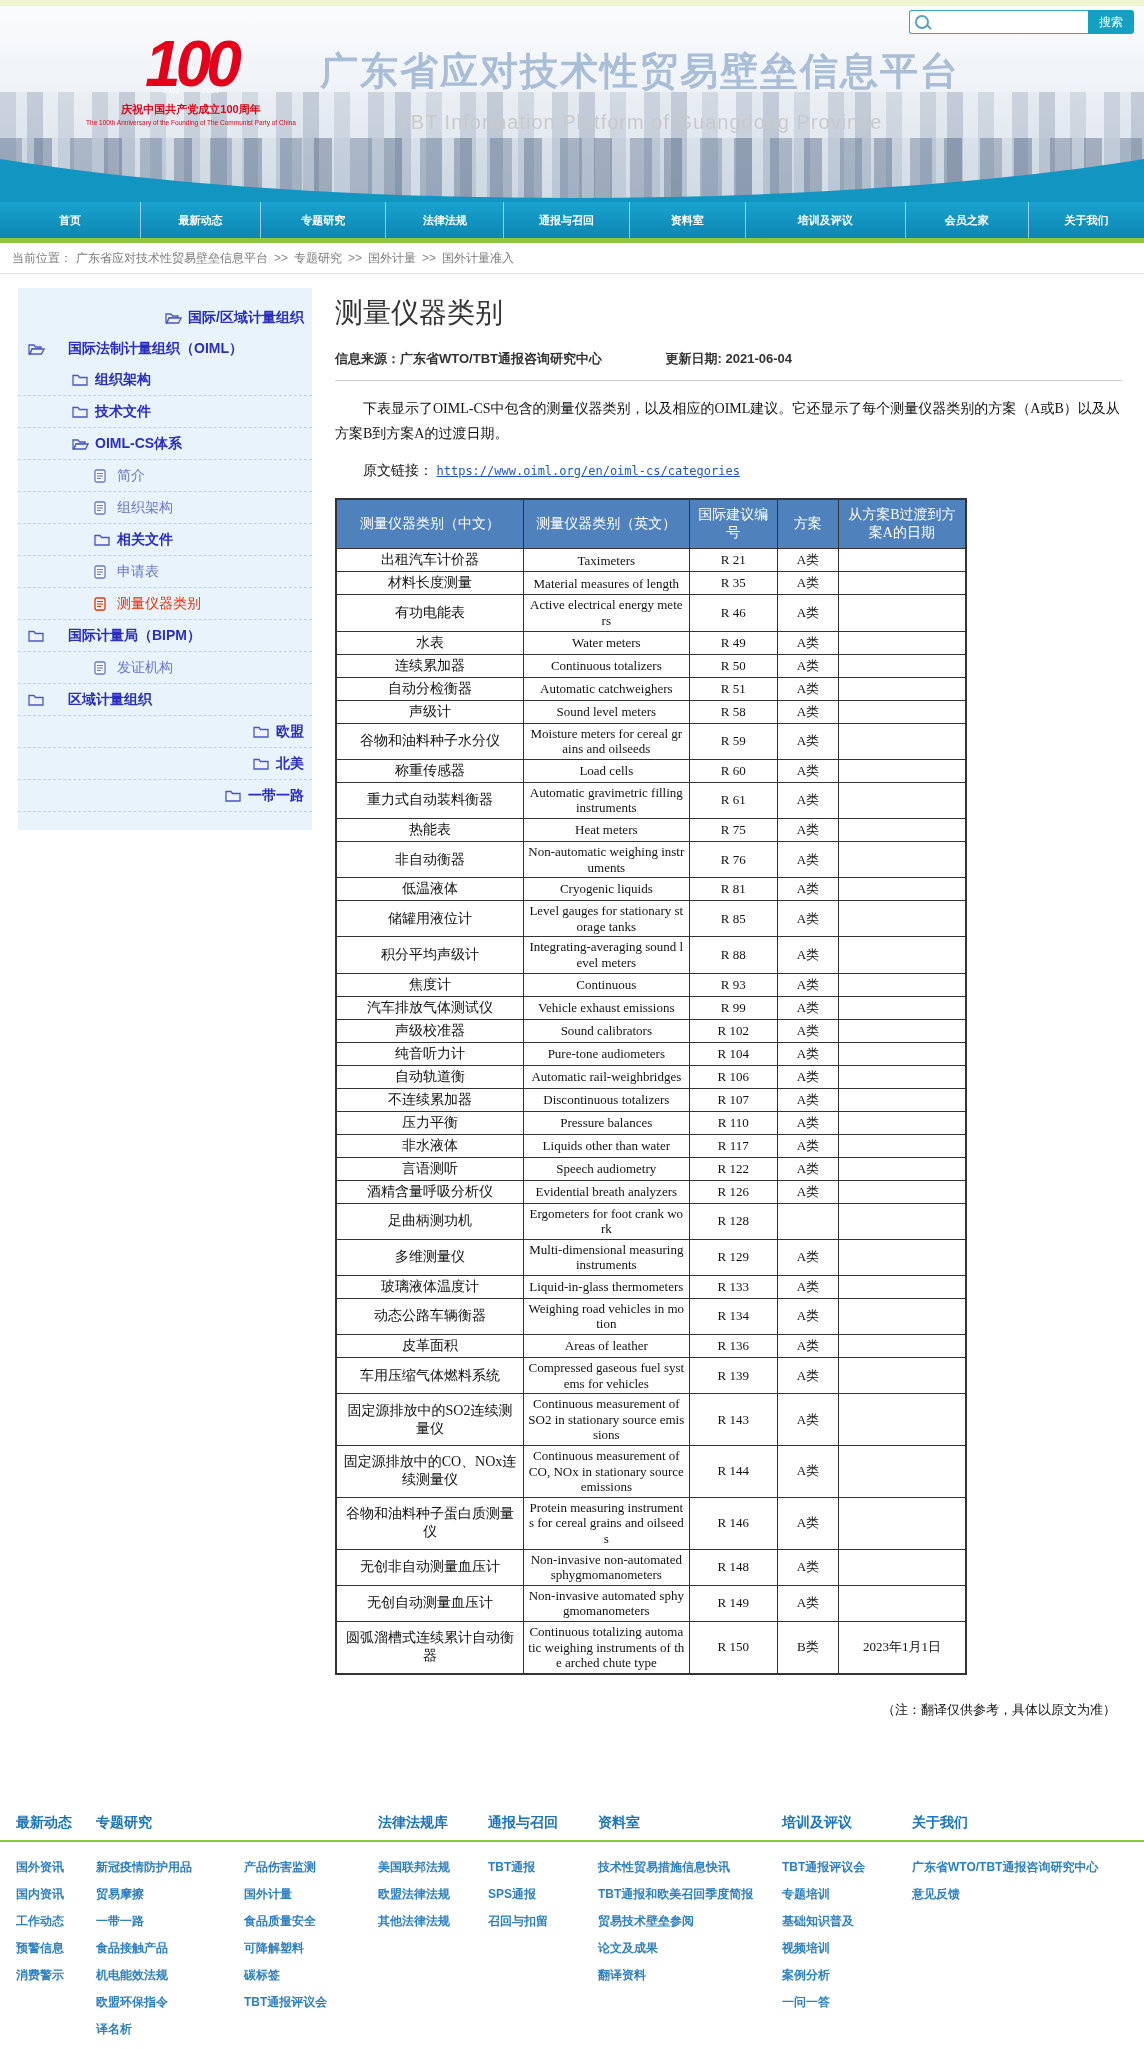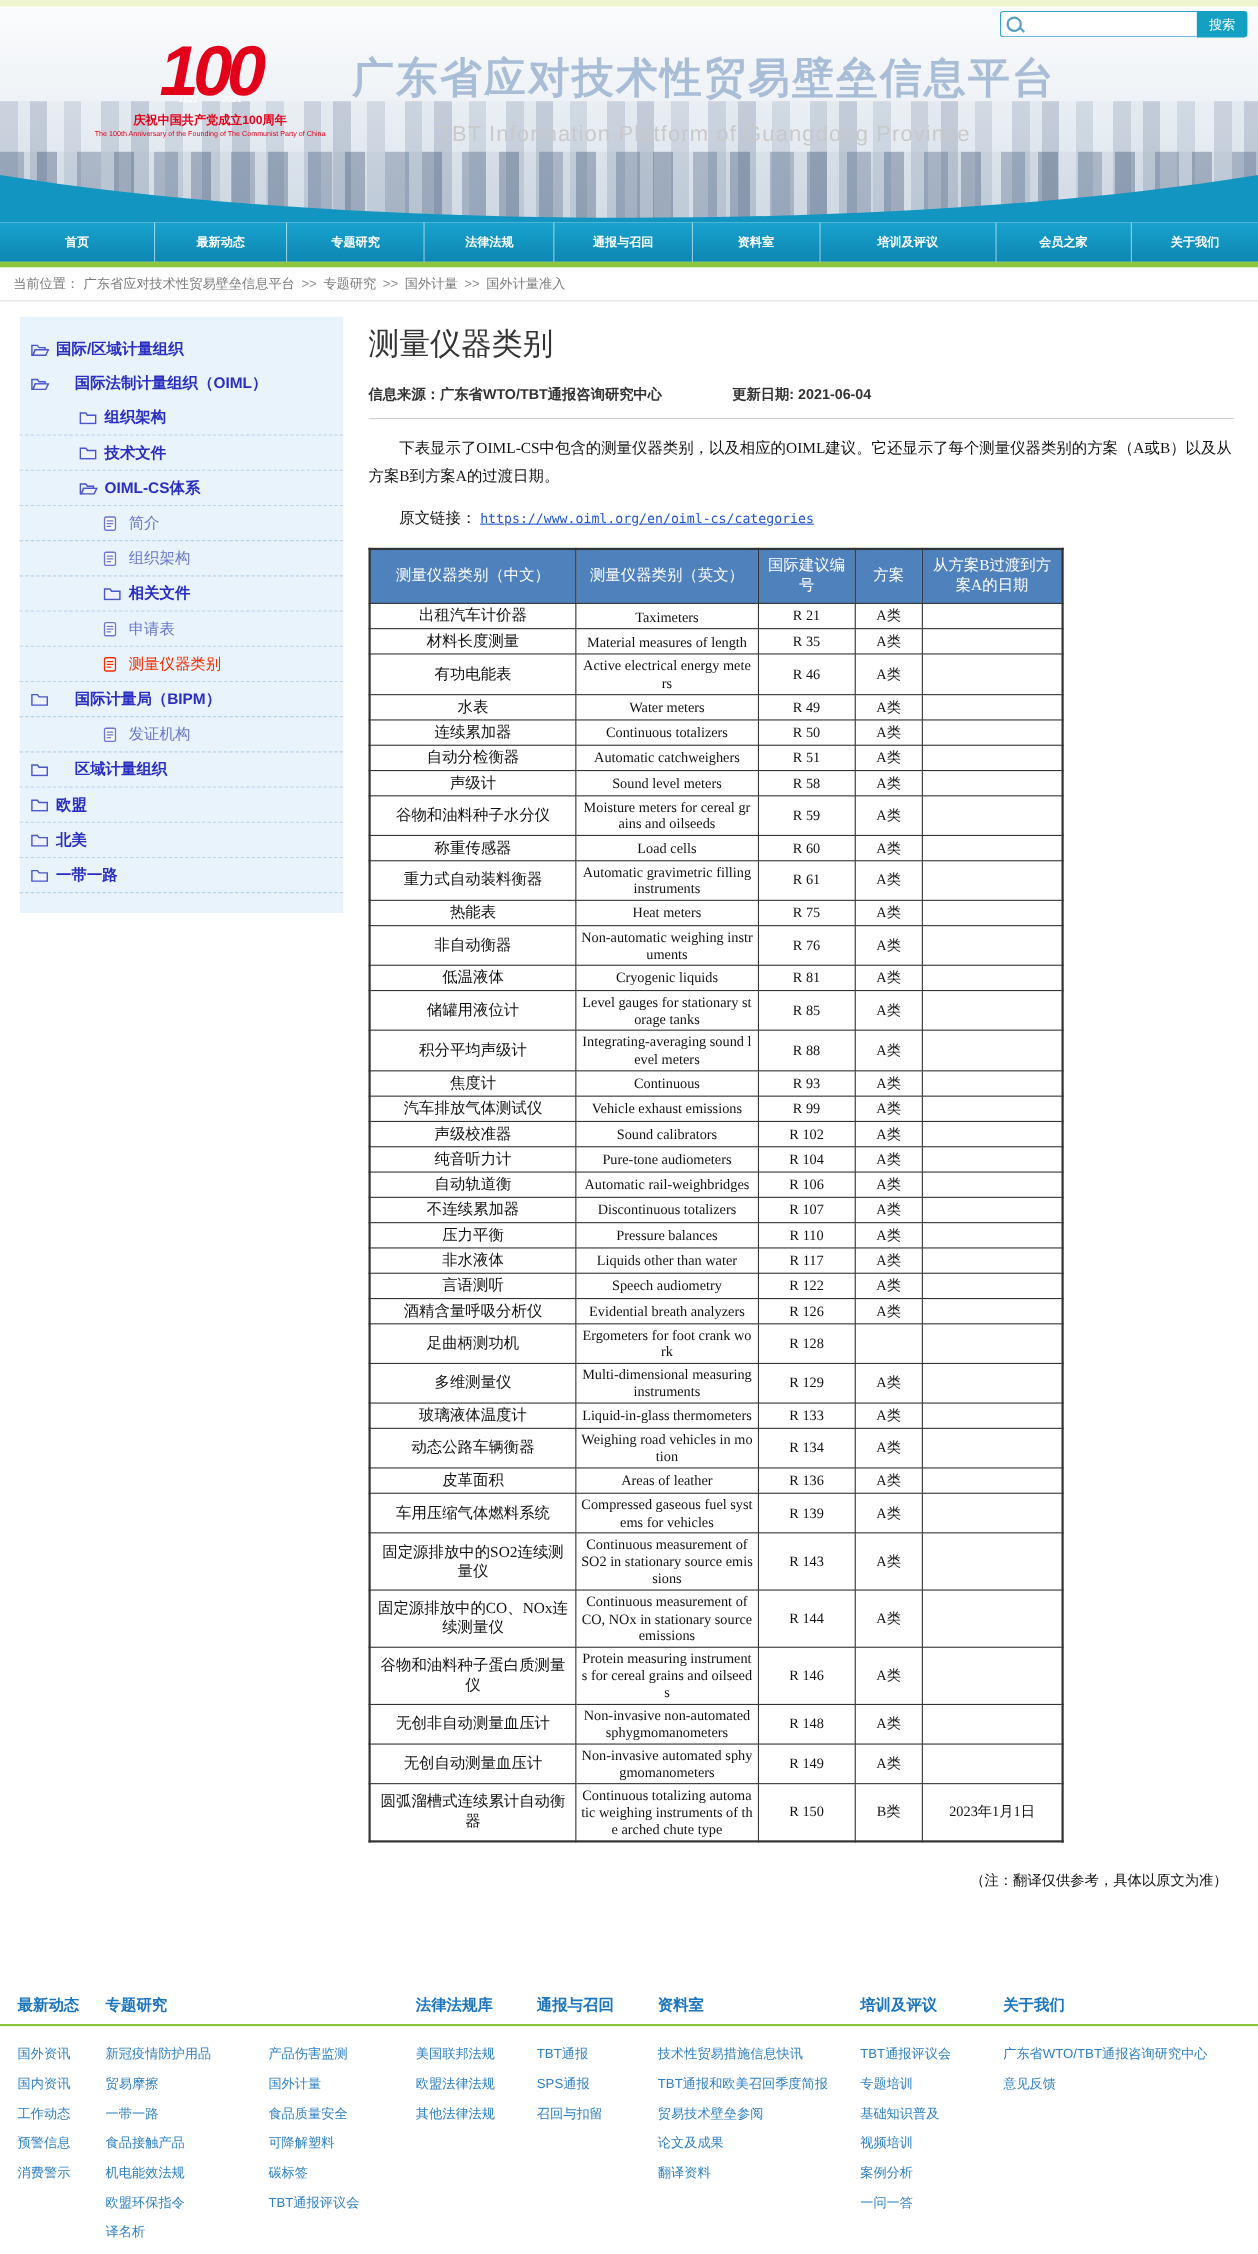--- a/index.html
+++ b/index.html
@@ -42,21 +42,21 @@
   
   .page-body{position:relative;min-height:1480px;}
   .sidebar{position:absolute;left:18px;top:14px;width:294px;background:#e9f3fb;padding:14px 0 18px 0;}
   .tree-row{display:flex;align-items:center;padding:7px 8px 6px 10px;cursor:pointer;}
   .tree-row.sep{border-bottom:1px dashed #b9d4ea;}
   .tree-row .tree-icon{flex:0 0 18px;height:14px;margin-right:5px;display:inline-flex;}
   .tree-label{font-size:14px;}
   .tree-row.folder .tree-label{color:#2a2ec0;font-weight:bold;}
   .tree-row.doc .tree-label{color:#6a77cc;}
   .tree-row.active .tree-label{color:#f32b00;}
-  .lvl0{padding-left:10px;}.lvl1{gap:17px;}.lvl2{padding-left:54px;}.lvl3{padding-left:76px;}
+  .lvl0{padding-left:10px;justify-content:flex-end;}.lvl1{gap:17px;}.lvl2{padding-left:54px;}.lvl3{padding-left:76px;}
   
   .main{margin-left:335px;width:787px;padding-top:10px;}
   .article-title{font-size:28px;color:#333;margin:10px 0 18px 0;font-weight:normal;}
   .meta-line{font-size:13px;font-weight:bold;color:#333;margin-bottom:12px;}
   .meta-line .meta-date{margin-left:60px;}
   .meta-rule{border:none;border-top:1px solid #cfcfcf;margin:0 0 16px 0;}
   .article-para{font-family:"Liberation Serif",serif;font-size:14px;line-height:1.75;text-indent:2em;margin:0 0 16px 0;color:#111;}
   .orig-link-line{font-family:"Liberation Serif",serif;font-size:14px;margin:14px 0 18px 2em;color:#111;}
   .orig-link{font-family:"DejaVu Sans Mono",monospace;font-size:12px;color:#2255cc;text-decoration:underline;cursor:pointer;}
   
@@ -70,21 +70,21 @@
   td.c-code{width:100px;font-size:13px;}
   td.c-scheme{width:65px;font-size:13px;}
   td.c-date{width:150px;font-size:13px;}
   .table-note{font-size:13px;text-align:right;margin:26px 6px 0 0;color:#111;}
   
   .footer{position:relative;margin-top:58px;padding:0 0 10px 16px;}
   .footer-rule{position:absolute;left:0;right:0;top:28px;height:2px;background:#8dc63f;}
   .footer-flex{display:flex;}
   .f-section{flex:0 0 auto;}
   .f-title{font-size:14px;font-weight:bold;color:#1b74bc;height:28px;line-height:20px;cursor:pointer;}
-  .f-cols{display:flex;margin-top:14px;}
+  .f-cols{display:flex;margin-top:14px;font-weight:bold;}
   .f-col{flex:0 0 auto;}
   .f-link{font-size:12px;color:#2e7fc0;line-height:27px;cursor:pointer;white-space:nowrap;}
 </style>
 </head>
 <body>
 
 <div class="top-strip"></div>
 
 <div class="header">
   <div class="skyline1"></div>

